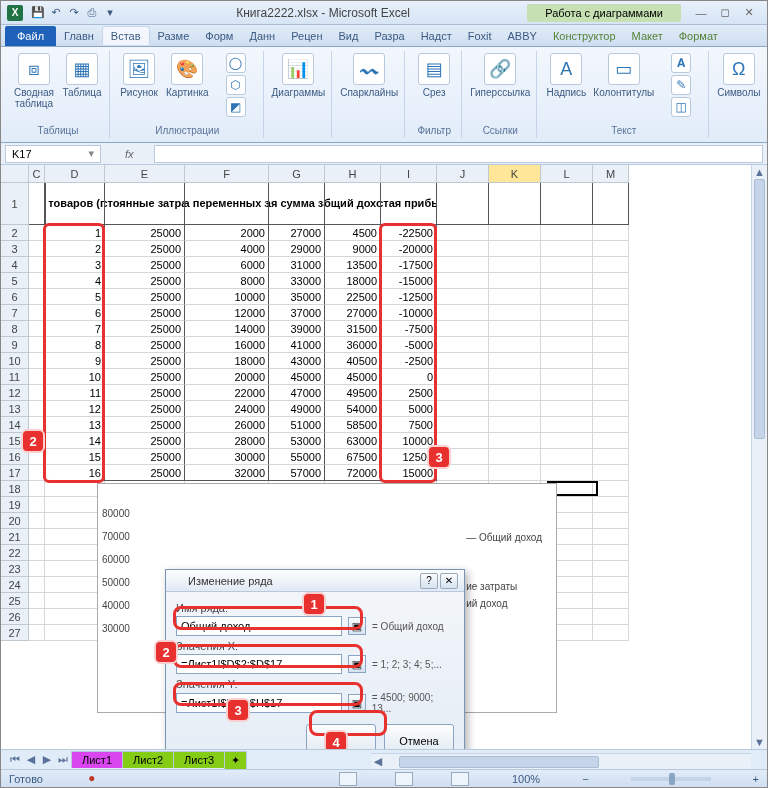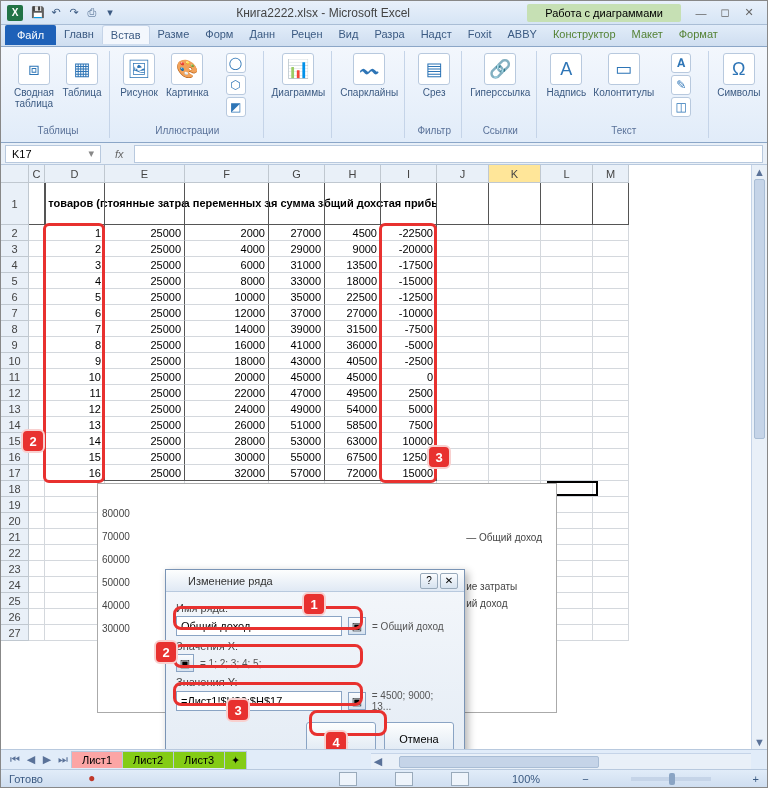--- a/index.html
+++ b/index.html
@@ -3,36 +3,36 @@
 <meta charset="utf-8">
 <style>
 * { box-sizing: border-box; margin: 0; padding: 0; }
 body { font-family: "Segoe UI", Tahoma, sans-serif; font-size: 11px; background: #fff; width: 768px; height: 788px; overflow: hidden; position: relative; border: 1px solid #888; }
 .qat { height: 24px; background: linear-gradient(#e8f0fb,#d6e5f5); display: flex; align-items: center; padding: 0 6px; border-bottom: 1px solid #a9bdd5; }
 .qat .x-icon { width: 16px; height: 16px; background: #217346; color: #fff; font-weight: bold; font-size: 10px; display: flex; align-items: center; justify-content: center; margin-right: 6px; border-radius: 2px; }
 .qat .q-btn { width: 18px; height: 18px; display: flex; align-items: center; justify-content: center; color: #3b5a82; cursor: pointer; }
 .qat .title-area { flex: 1; text-align: center; font-size: 12px; color: #444; }
 .qat .chart-tools { background: #c6e0b4; padding: 3px 18px; font-size: 11px; border-radius: 2px; margin-right: 8px; }
 .qat .win-btn { width: 24px; height: 18px; display: flex; align-items: center; justify-content: center; color: #666; }
-.tabs { height: 22px; background: linear-gradient(#e1ecf9,#cfdef0); display: flex; align-items: flex-start; border-bottom: 1px solid #8ba6c7; }
+.tabs { height: 22px; background: linear-gradient(#e1ecf9,#cfdef0); display: flex; align-items: center; border-bottom: 1px solid #8ba6c7; }
 .tab { padding: 3px 8px; font-size: 11px; color: #3b5a82; cursor: pointer; }
 .tab.file { background: #1e61b8; color: #fff; border-radius: 2px 2px 0 0; margin-left: 4px; padding: 4px 12px; }
 .tab.chart-ctx { color: #548235; }
 .ribbon { height: 96px; background: linear-gradient(#f3f7fd,#e1ecf9); border-bottom: 1px solid #8ba6c7; display: flex; padding: 4px 6px; gap: 2px; }
 .rgroup { display: flex; flex-direction: column; align-items: center; justify-content: space-between; padding: 2px 6px; border-right: 1px solid #c5d4e8; }
 .rgroup:last-child { border-right: none; }
 .rgroup .icons { display: flex; gap: 6px; flex: 1; align-items: flex-start; }
 .rgroup .glabel { font-size: 10px; color: #5a7299; padding-top: 2px; }
 .r-item { display: flex; flex-direction: column; align-items: center; gap: 2px; min-width: 42px; cursor: pointer; }
 .r-item .ri-icon { width: 32px; height: 32px; background: #fff; border: 1px solid #b8c9de; border-radius: 3px; display: flex; align-items: center; justify-content: center; font-size: 18px; color: #2e75b6; }
 .r-item .ri-lbl { font-size: 10px; color: #3b5a82; text-align: center; line-height: 1.1; }
 .r-item.small .ri-icon { width: 20px; height: 20px; font-size: 12px; }
 .namebox-row { height: 22px; display: flex; align-items: center; background: #e9f0f8; border-bottom: 1px solid #b8c9de; }
 .namebox { width: 96px; border: 1px solid #b8c9de; background: #fff; margin: 0 4px; padding: 2px 6px; font-size: 11px; height: 18px; display: flex; align-items: center; justify-content: space-between; }
-.fx-label { font-style: italic; color: #666; margin: 0 10px; }
+.fx-label { font-style: italic; color: #666; margin: 0 20px; }
 .formula-bar { flex: 1; background: #fff; border: 1px solid #b8c9de; height: 18px; margin-right: 4px; }
 .grid-area { position: relative; height: 600px; overflow: hidden; }
 .col-headers { display: flex; height: 18px; position: sticky; top: 0; }
 .corner { width: 28px; height: 18px; background: #e9f0f8; border-right: 1px solid #c0c8d0; border-bottom: 1px solid #c0c8d0; }
 .ch { background: #e9f0f8; border-right: 1px solid #c0c8d0; border-bottom: 1px solid #c0c8d0; text-align: center; font-size: 11px; color: #444; line-height: 18px; }
 .ch.cC{width:16px}.ch.cD{width:60px}.ch.cE{width:80px}.ch.cF{width:84px}.ch.cG{width:56px}.ch.cH{width:56px}.ch.cI{width:56px}.ch.cJ{width:52px}.ch.cK{width:52px; background:#ffe699}.ch.cL{width:52px}.ch.cM{width:36px}
 .rows { }
 .row { display: flex; height: 16px; }
 .row.hdr { height: 42px; }
 .rh { width: 28px; background: #e9f0f8; border-right: 1px solid #c0c8d0; border-bottom: 1px solid #c0c8d0; text-align: center; font-size: 11px; color: #444; line-height: 16px; }
@@ -58,21 +58,21 @@
 .dialog .flabel { color: #444; margin: 4px 0 2px; }
 .dialog .frow { display: flex; align-items: center; gap: 6px; }
 .dialog .finput { flex: 0 0 166px; height: 20px; border: 1px solid #8aa4c4; background: #fff; padding: 0 4px; display: flex; align-items: center; }
 .dialog .picker { width: 18px; height: 18px; border: 1px solid #8aa4c4; background: linear-gradient(#fafcfe,#d6e2ef); display: flex; align-items: center; justify-content: center; cursor: pointer; }
 .dialog .result { color: #555; font-size: 10px; }
 .dialog .btns { display: flex; justify-content: flex-end; gap: 8px; margin-top: 10px; }
 .dialog .btn { width: 70px; height: 34px; border: 1px solid #8aa4c4; background: linear-gradient(#fdfefe,#dde7f2); border-radius: 3px; display: flex; align-items: center; justify-content: center; cursor: pointer; }
 .dialog .hl { position: absolute; border: 3px solid #e8312f; border-radius: 8px; pointer-events: none; }
 .sheet-tabs { position: absolute; bottom: 18px; left: 0; right: 0; height: 20px; background: #e1ecf9; border-top: 1px solid #b8c9de; display: flex; align-items: center; padding: 0 6px; }
 .sheet-tabs .nav { width: 16px; height: 16px; display: flex; align-items: center; justify-content: center; color: #5a7299; cursor: pointer; }
-.sheet-tab { padding: 2px 10px; background: #fca5a5; border: 1px solid #b8c9de; border-bottom: none; font-size: 11px; margin-right: -1px; cursor: pointer; }
+.sheet-tab { padding: 2px 10px; background: #d946ef; border: 1px solid #b8c9de; border-bottom: none; font-size: 11px; margin-right: -1px; cursor: pointer; }
 .sheet-tab.inactive { background: #84cc16; }
 .statusbar { position: absolute; bottom: 0; left: 0; right: 0; height: 18px; background: linear-gradient(#e1ecf9,#cfdef0); border-top: 1px solid #b8c9de; display: flex; align-items: center; padding: 0 8px; font-size: 11px; color: #3b5a82; gap: 36px; }
 .statusbar .spacer { flex: 1; }
 .statusbar .view-btn { width: 18px; height: 14px; border: 1px solid #9ab; margin: 0 1px; background: #eef4fb; cursor: pointer; }
 .statusbar .zoom { margin: 0 6px; }
 .statusbar .slider { width: 80px; height: 4px; background: #c5d4e8; position: relative; margin: 0 6px; }
 .statusbar .slider .thumb { position: absolute; left: 38px; top: -4px; width: 6px; height: 12px; background: #8aa4c4; border-radius: 2px; }
 .vscroll { position: absolute; right: 0; top: 164px; width: 16px; bottom: 38px; background: #e9f0f8; border-left: 1px solid #c5d4e8; }
 .vscroll .thumb { position: absolute; top: 14px; left: 2px; right: 2px; height: 260px; background: #c5d4e8; border: 1px solid #a9bdd5; border-radius: 2px; }
 .vscroll .arr { position: absolute; left: 0; right: 0; height: 14px; display: flex; align-items: center; justify-content: center; color: #5a7299; cursor: pointer; }
@@ -666,20 +666,23 @@
     <div class="flabel">Имя ряда:</div>
     <div class="frow">
       <div class="finput">
           <span>Общий доход</span>
         </div>
       <div class="picker">▣</div>
       <span class="result">= Общий доход</span>
     </div>
     <div class="flabel">Значения X:</div>
     <div class="frow">
+      <div class="finput">
+          <span>=Лист1!$D$2:$D$17</span>
+        </div>
       <div class="picker">▣</div>
       <span class="result">= 1; 2; 3; 4; 5;...</span>
     </div>
     <div class="flabel">Значения Y:</div>
     <div class="frow">
       <div class="finput">
           <span>=Лист1!$H$2:$H$17</span>
         </div>
       <div class="picker">▣</div>
       <span class="result">= 4500; 9000; 13...</span>

